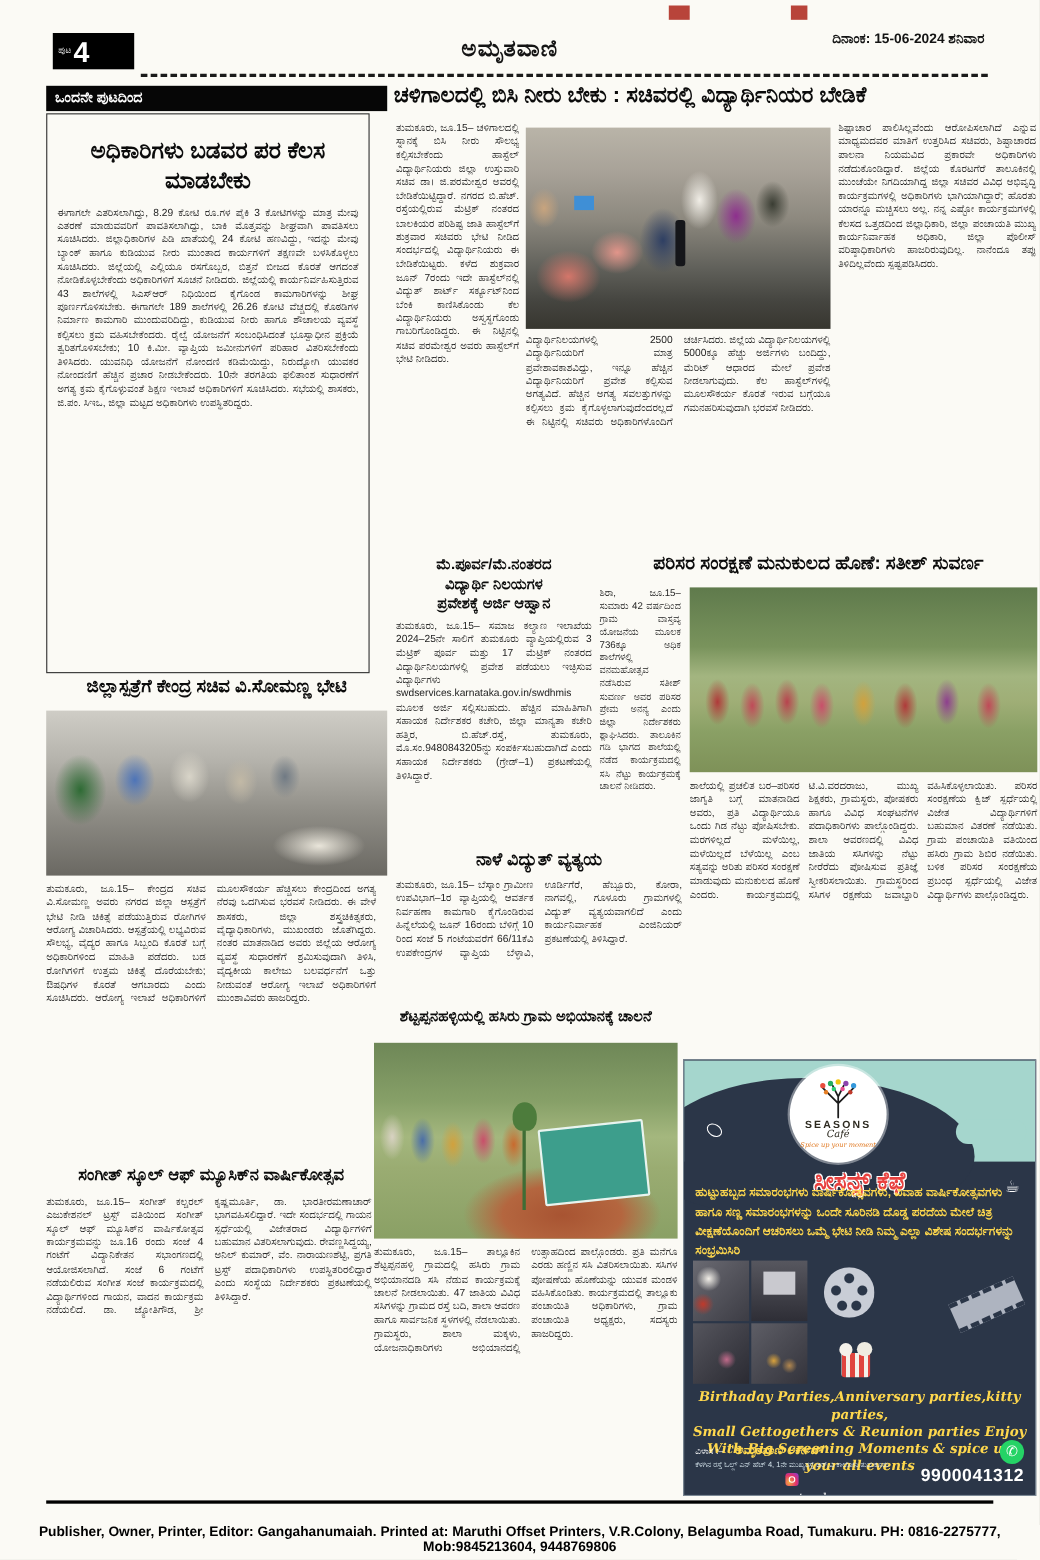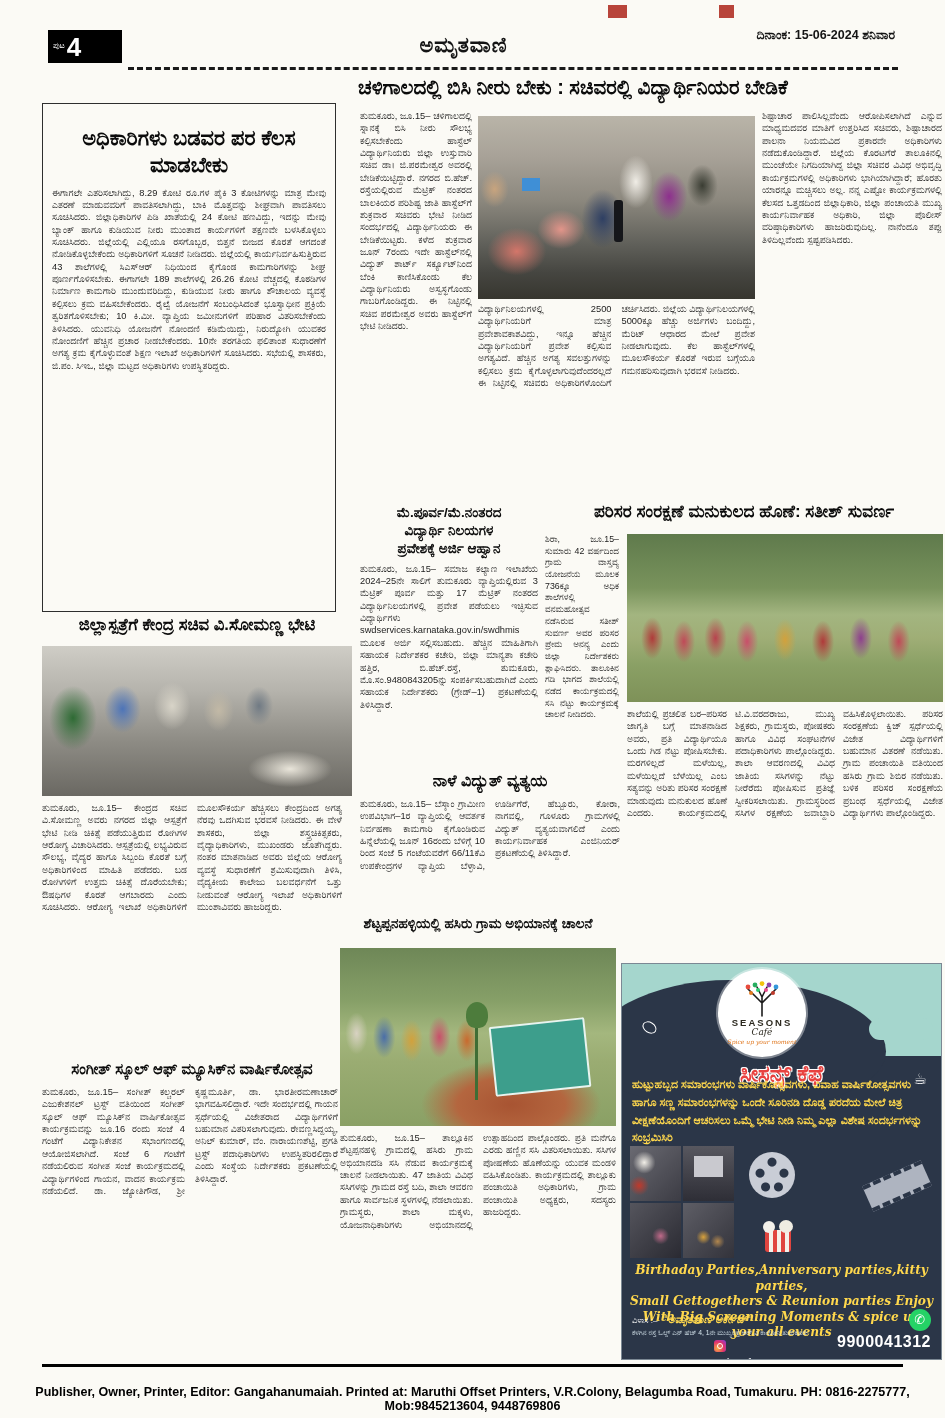--- a/index.html
+++ b/index.html
@@ -8,21 +8,21 @@
   .abs{position:absolute;}
   .bodytext{font-size:9.3px;line-height:1.33;text-align:justify;color:#1c1c1c;overflow:hidden;word-break:break-word;}
   .cols2{column-count:2;column-gap:10px;}
   .cols3{column-count:3;column-gap:8px;}
   .hl{font-weight:800;color:#0b0b0b;}
   .center{text-align:center;}
   
   .pagebox{left:48px;top:30px;width:74px;height:33px;background:#000;color:#fff;display:flex;align-items:center;}
   .pagebox .pl{font-size:8px;line-height:1.05;padding:2px 2px 2px 5px;display:flex;flex-direction:column;}
   .pagebox .pn{font-size:26px;font-weight:800;line-height:1;}
-  .papertitle{left:0;right:18px;top:33px;text-align:center;font-size:21px;font-weight:800;letter-spacing:1px;}
+  .papertitle{left:0;right:18px;top:33px;text-align:center;font-size:21px;font-weight:800;letter-spacing:1px;font-family:Liberation Mono, monospace;}
   .dateline{right:50px;top:28px;font-size:12.5px;font-weight:700;}
   .dashline{left:128px;top:67px;width:770px;border-top:3px dashed #1a1a1a;height:0;}
   .printmark{background:#b03026;opacity:.9;}
   
   .fpbar{left:42px;top:78px;width:310px;height:23px;background:#060606;color:#fff;font-size:13px;font-weight:700;
          padding:3px 8px;box-sizing:border-box;}
   .a1box{left:42px;top:103px;width:294px;height:509px;border:1.5px solid #2e2e2e;box-sizing:border-box;padding:18px 9px;background:#fbfaf5;}
   .a1head{font-size:21px;line-height:1.3;margin:2px 0 8px 0;}
   .photo{background:#9a978d;overflow:hidden;}
   
@@ -147,20 +147,21 @@
   <div class="abs pagebox">
     <span class="pl">
         <span>ಪುಟ</span>
       </span>
     <span class="pn">4</span>
   </div>
   <div class="abs papertitle">ಅಮೃತವಾಣಿ</div>
   <div class="abs dateline">ದಿನಾಂಕ: 15-06-2024 ಶನಿವಾರ</div>
   <div class="abs dashline"></div>
 
+  <div class="abs fpbar">ಒಂದನೇ ಪುಟದಿಂದ</div>
 
   <div class="abs a1box">
     <div class="a1head hl center">ಅಧಿಕಾರಿಗಳು ಬಡವರ ಪರ ಕೆಲಸ ಮಾಡಬೇಕು</div>
     <div class="bodytext" style="height:420px;">ಈಗಾಗಲೇ ಎತರಿಸಲಾಗಿದ್ದು, 8.29 ಕೋಟಿ ರೂ.ಗಳ ಪೈಕಿ 3 ಕೋಟಿಗಳನ್ನು ಮಾತ್ರ ಮೇವು ಎತರಣೆ ಮಾಡುವವರಿಗೆ ಪಾವತಿಸಲಾಗಿದ್ದು, ಬಾಕಿ ಮೊತ್ತವನ್ನು ಶೀಘ್ರವಾಗಿ ಪಾವತಿಸಲು ಸೂಚಿಸಿದರು. ಜಿಲ್ಲಾಧಿಕಾರಿಗಳ ಪಿಡಿ ಖಾತೆಯಲ್ಲಿ 24 ಕೋಟಿ ಹಣವಿದ್ದು, ಇದನ್ನು ಮೇವು ಬ್ಯಾಂಕ್ ಹಾಗೂ ಕುಡಿಯುವ ನೀರು ಮುಂತಾದ ಕಾರ್ಯಗಳಿಗೆ ತಕ್ಷಣವೇ ಬಳಸಿಕೊಳ್ಳಲು ಸೂಚಿಸಿದರು. ಜಿಲ್ಲೆಯಲ್ಲಿ ಎಲ್ಲಿಯೂ ರಸಗೊಬ್ಬರ, ಬಿತ್ತನೆ ಬೀಜದ ಕೊರತೆ ಆಗದಂತೆ ನೋಡಿಕೊಳ್ಳಬೇಕೆಂದು ಅಧಿಕಾರಿಗಳಿಗೆ ಸೂಚನೆ ನೀಡಿದರು. ಜಿಲ್ಲೆಯಲ್ಲಿ ಕಾರ್ಯನಿರ್ವಹಿಸುತ್ತಿರುವ 43 ಶಾಲೆಗಳಲ್ಲಿ ಸಿಎಸ್ಆರ್ ನಿಧಿಯಿಂದ ಕೈಗೊಂಡ ಕಾಮಗಾರಿಗಳನ್ನು ಶೀಘ್ರ ಪೂರ್ಣಗೊಳಿಸಬೇಕು. ಈಗಾಗಲೇ 189 ಶಾಲೆಗಳಲ್ಲಿ 26.26 ಕೋಟಿ ವೆಚ್ಚದಲ್ಲಿ ಕೊಠಡಿಗಳ ನಿರ್ಮಾಣ ಕಾಮಗಾರಿ ಮುಂದುವರಿದಿದ್ದು, ಕುಡಿಯುವ ನೀರು ಹಾಗೂ ಶೌಚಾಲಯ ವ್ಯವಸ್ಥೆ ಕಲ್ಪಿಸಲು ಕ್ರಮ ವಹಿಸಬೇಕೆಂದರು. ರೈಲ್ವೆ ಯೋಜನೆಗೆ ಸಂಬಂಧಿಸಿದಂತೆ ಭೂಸ್ವಾಧೀನ ಪ್ರಕ್ರಿಯೆ ತ್ವರಿತಗೊಳಿಸಬೇಕು; 10 ಕಿ.ಮೀ. ವ್ಯಾಪ್ತಿಯ ಜಮೀನುಗಳಿಗೆ ಪರಿಹಾರ ವಿತರಿಸಬೇಕೆಂದು ತಿಳಿಸಿದರು. ಯುವನಿಧಿ ಯೋಜನೆಗೆ ನೋಂದಣಿ ಕಡಿಮೆಯಿದ್ದು, ನಿರುದ್ಯೋಗಿ ಯುವಕರ ನೋಂದಣಿಗೆ ಹೆಚ್ಚಿನ ಪ್ರಚಾರ ನೀಡಬೇಕೆಂದರು. 10ನೇ ತರಗತಿಯ ಫಲಿತಾಂಶ ಸುಧಾರಣೆಗೆ ಅಗತ್ಯ ಕ್ರಮ ಕೈಗೊಳ್ಳುವಂತೆ ಶಿಕ್ಷಣ ಇಲಾಖೆ ಅಧಿಕಾರಿಗಳಿಗೆ ಸೂಚಿಸಿದರು. ಸಭೆಯಲ್ಲಿ ಶಾಸಕರು, ಜಿ.ಪಂ. ಸಿಇಒ, ಜಿಲ್ಲಾ ಮಟ್ಟದ ಅಧಿಕಾರಿಗಳು ಉಪಸ್ಥಿತರಿದ್ದರು.</div>
   </div>
 
   <div class="abs hl center" style="left:42px;top:615px;width:310px;font-size:16.5px;">ಜಿಲ್ಲಾಸ್ಪತ್ರೆಗೆ ಕೇಂದ್ರ ಸಚಿವ ವಿ.ಸೋಮಣ್ಣ ಭೇಟಿ</div>
   <div class="abs photo photo-hospital"></div>
   <div class="abs bodytext cols2" style="left:42px;top:802px;width:300px;height:254px;">ತುಮಕೂರು, ಜೂ.15– ಕೇಂದ್ರದ ಸಚಿವ ವಿ.ಸೋಮಣ್ಣ ಅವರು ನಗರದ ಜಿಲ್ಲಾ ಆಸ್ಪತ್ರೆಗೆ ಭೇಟಿ ನೀಡಿ ಚಿಕಿತ್ಸೆ ಪಡೆಯುತ್ತಿರುವ ರೋಗಿಗಳ ಆರೋಗ್ಯ ವಿಚಾರಿಸಿದರು. ಆಸ್ಪತ್ರೆಯಲ್ಲಿ ಲಭ್ಯವಿರುವ ಸೌಲಭ್ಯ, ವೈದ್ಯರ ಹಾಗೂ ಸಿಬ್ಬಂದಿ ಕೊರತೆ ಬಗ್ಗೆ ಅಧಿಕಾರಿಗಳಿಂದ ಮಾಹಿತಿ ಪಡೆದರು. ಬಡ ರೋಗಿಗಳಿಗೆ ಉತ್ತಮ ಚಿಕಿತ್ಸೆ ದೊರೆಯಬೇಕು; ಔಷಧಿಗಳ ಕೊರತೆ ಆಗಬಾರದು ಎಂದು ಸೂಚಿಸಿದರು. ಆರೋಗ್ಯ ಇಲಾಖೆ ಅಧಿಕಾರಿಗಳಿಗೆ ಮೂಲಸೌಕರ್ಯ ಹೆಚ್ಚಿಸಲು ಕೇಂದ್ರದಿಂದ ಅಗತ್ಯ ನೆರವು ಒದಗಿಸುವ ಭರವಸೆ ನೀಡಿದರು. ಈ ವೇಳೆ ಶಾಸಕರು, ಜಿಲ್ಲಾ ಶಸ್ತ್ರಚಿಕಿತ್ಸಕರು, ವೈದ್ಯಾಧಿಕಾರಿಗಳು, ಮುಖಂಡರು ಜೊತೆಗಿದ್ದರು. ನಂತರ ಮಾತನಾಡಿದ ಅವರು ಜಿಲ್ಲೆಯ ಆರೋಗ್ಯ ವ್ಯವಸ್ಥೆ ಸುಧಾರಣೆಗೆ ಶ್ರಮಿಸುವುದಾಗಿ ತಿಳಿಸಿ, ವೈದ್ಯಕೀಯ ಕಾಲೇಜು ಬಲವರ್ಧನೆಗೆ ಒತ್ತು ನೀಡುವಂತೆ ಆರೋಗ್ಯ ಇಲಾಖೆ ಅಧಿಕಾರಿಗಳಿಗೆ ಮುಂಶಾವಿವರು ಹಾಜರಿದ್ದರು.</div>
 

